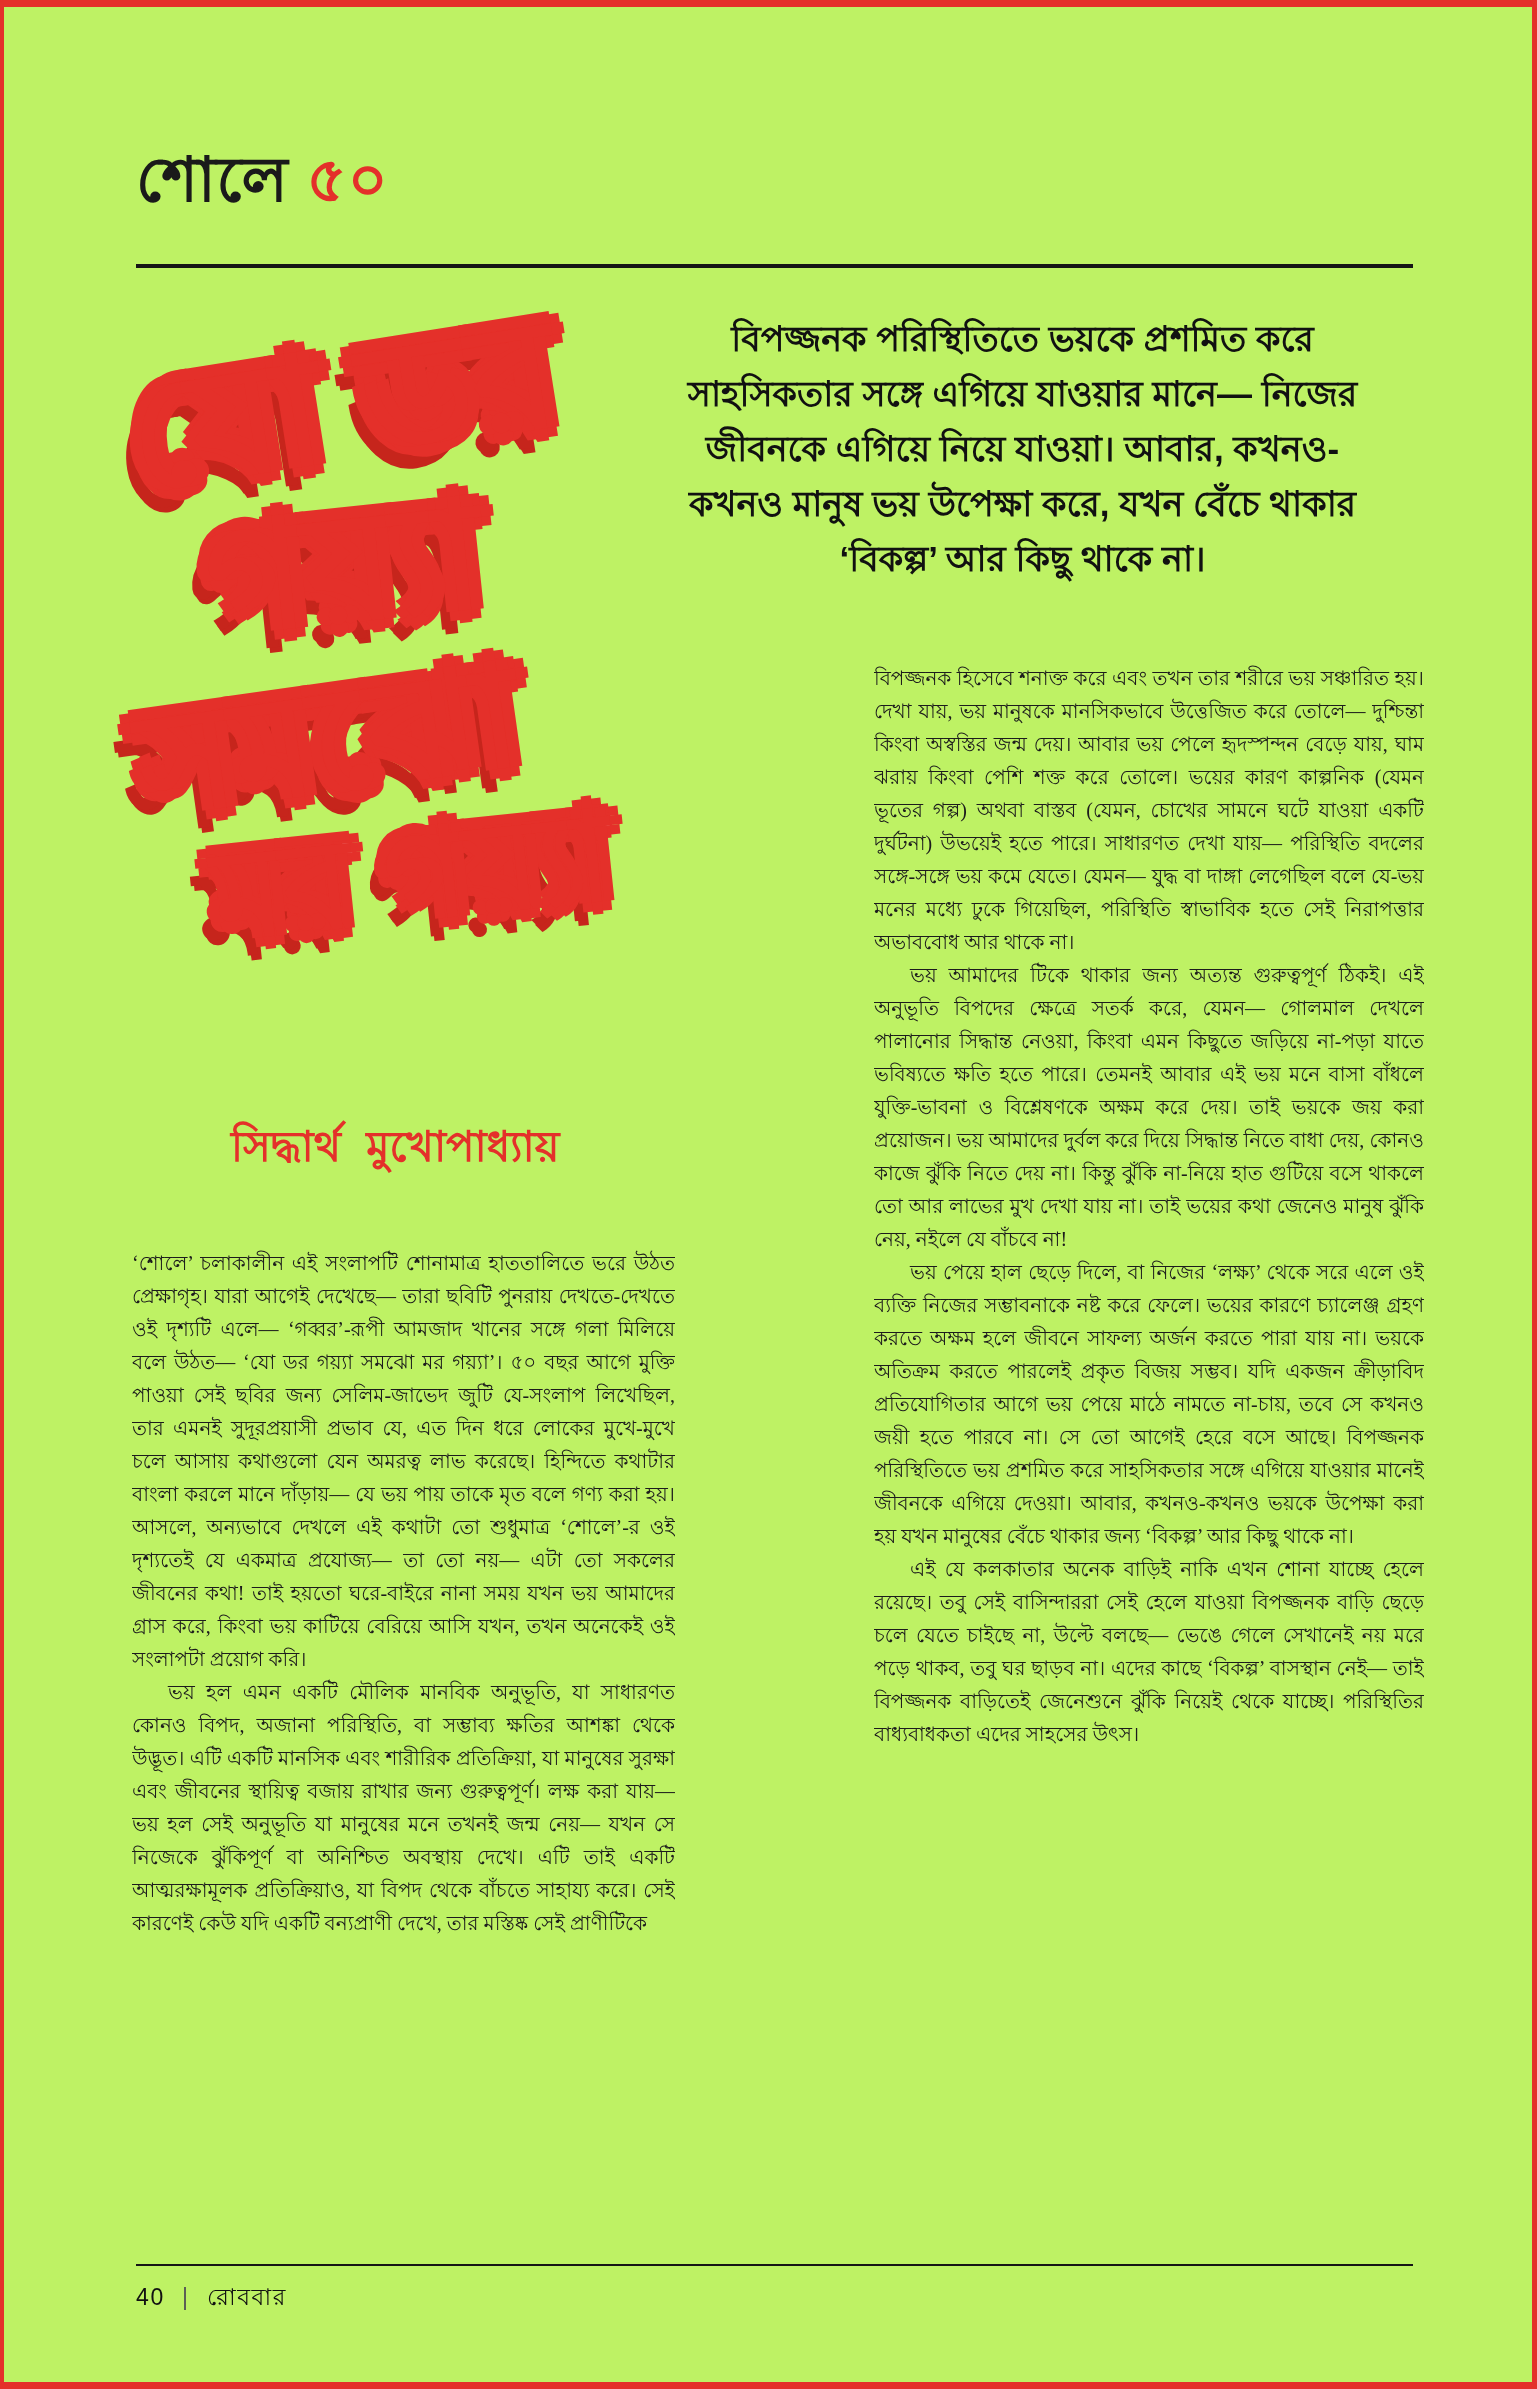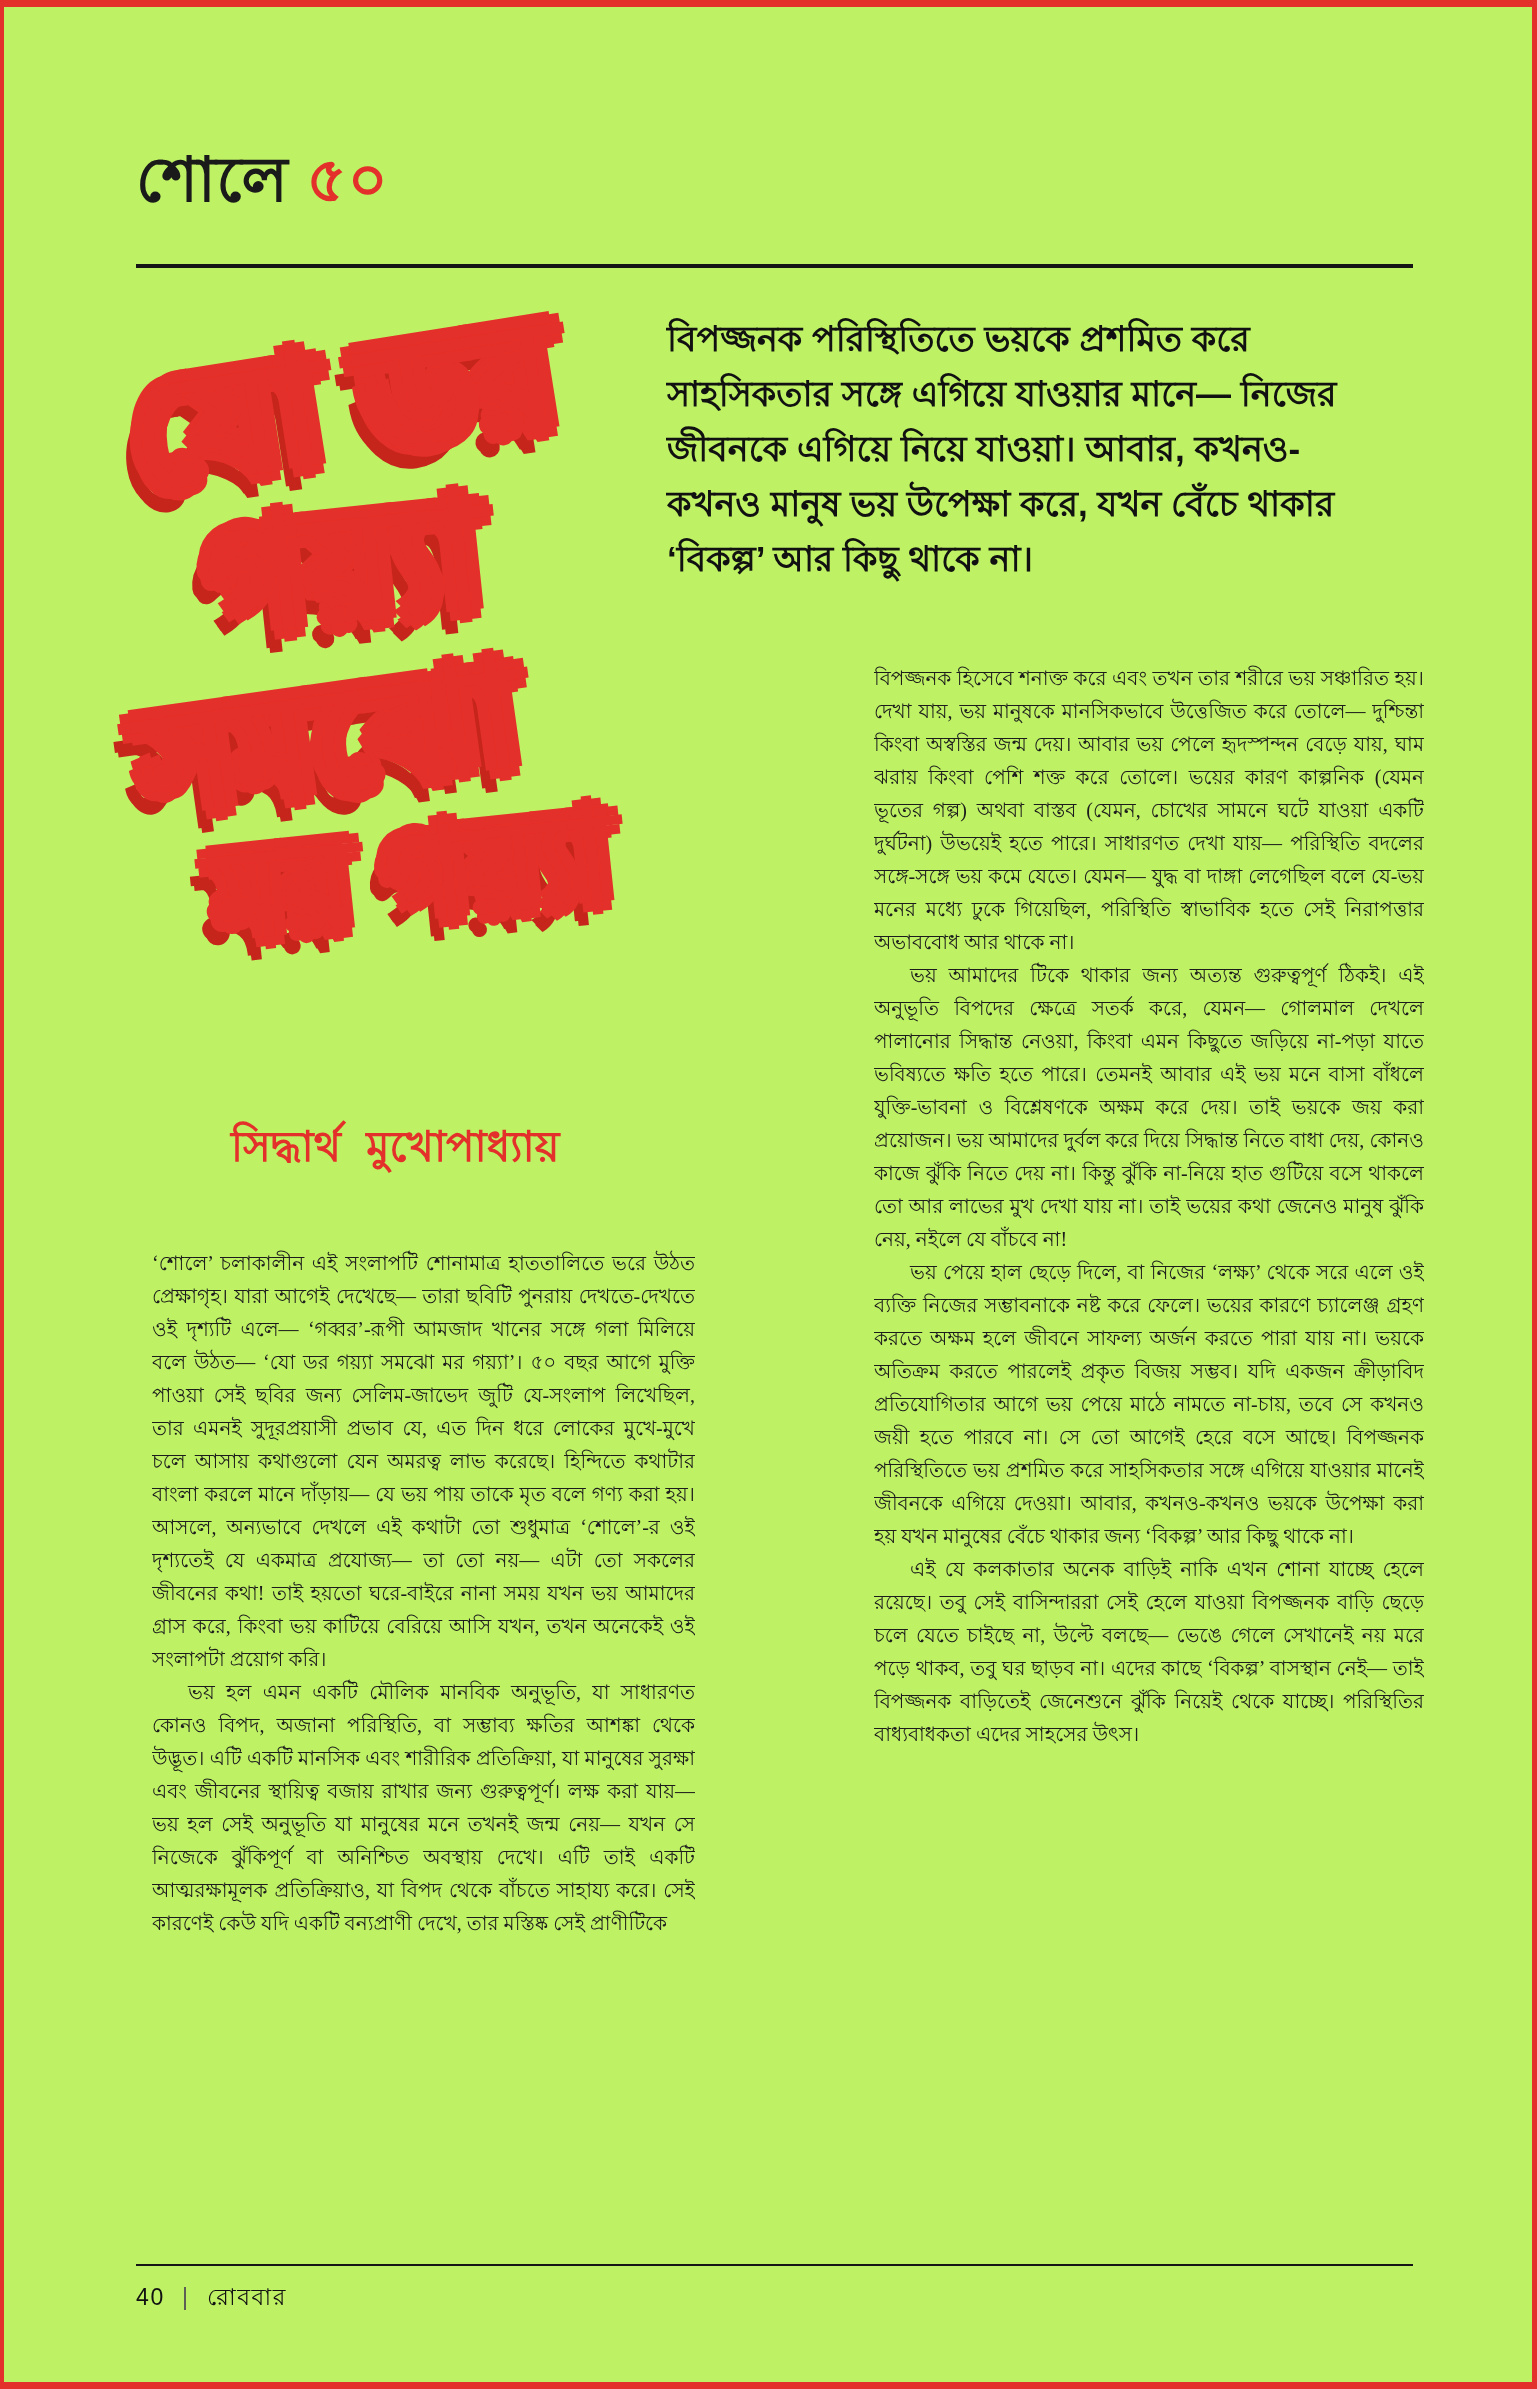--- a/index.html
+++ b/index.html
@@ -61,42 +61,42 @@
   .logo-l4 { font-size:124px; margin-left:70px;  transform:rotate(1deg); }
 
   
   .intro {
     position:absolute; left:663px; top:304px;
     width:711px;
     font-family:"Liberation Sans", sans-serif;
     font-weight:bold;
     font-size:35px; line-height:55px;
     color:#111111;
-    text-align:left;
+    text-align:center;
   }
 
   
   .byline {
     position:absolute; left:227px; top:1107px;
     font-family:Liberation Mono, monospace;
     font-weight:bold; font-size:42px;
     color:#e4302a;
   }
 
   
   .col {
     position:absolute;
     font-size:20px; line-height:33px;
     text-align:justify;
     color:#1c1c1c;
     overflow:hidden;
   }
   .col p { margin:0; }
   .col p.indent { text-indent:36px; }
-  .col-left  { left:148px;  top:1240px; width:543px; height:1008px; }
+  .col-left  { left:128px;  top:1240px; width:543px; height:1008px; }
   .col-right { left:870px; top:655px;  width:550px; height:1585px; }
 
   
   .footer-rule {
     position:absolute; left:132px; top:2257px;
     width:1277px; height:2.3px; background:#151515;
   }
   .footer {
     position:absolute; left:132px; top:2272px;
     font-family:"Liberation Sans", sans-serif;

